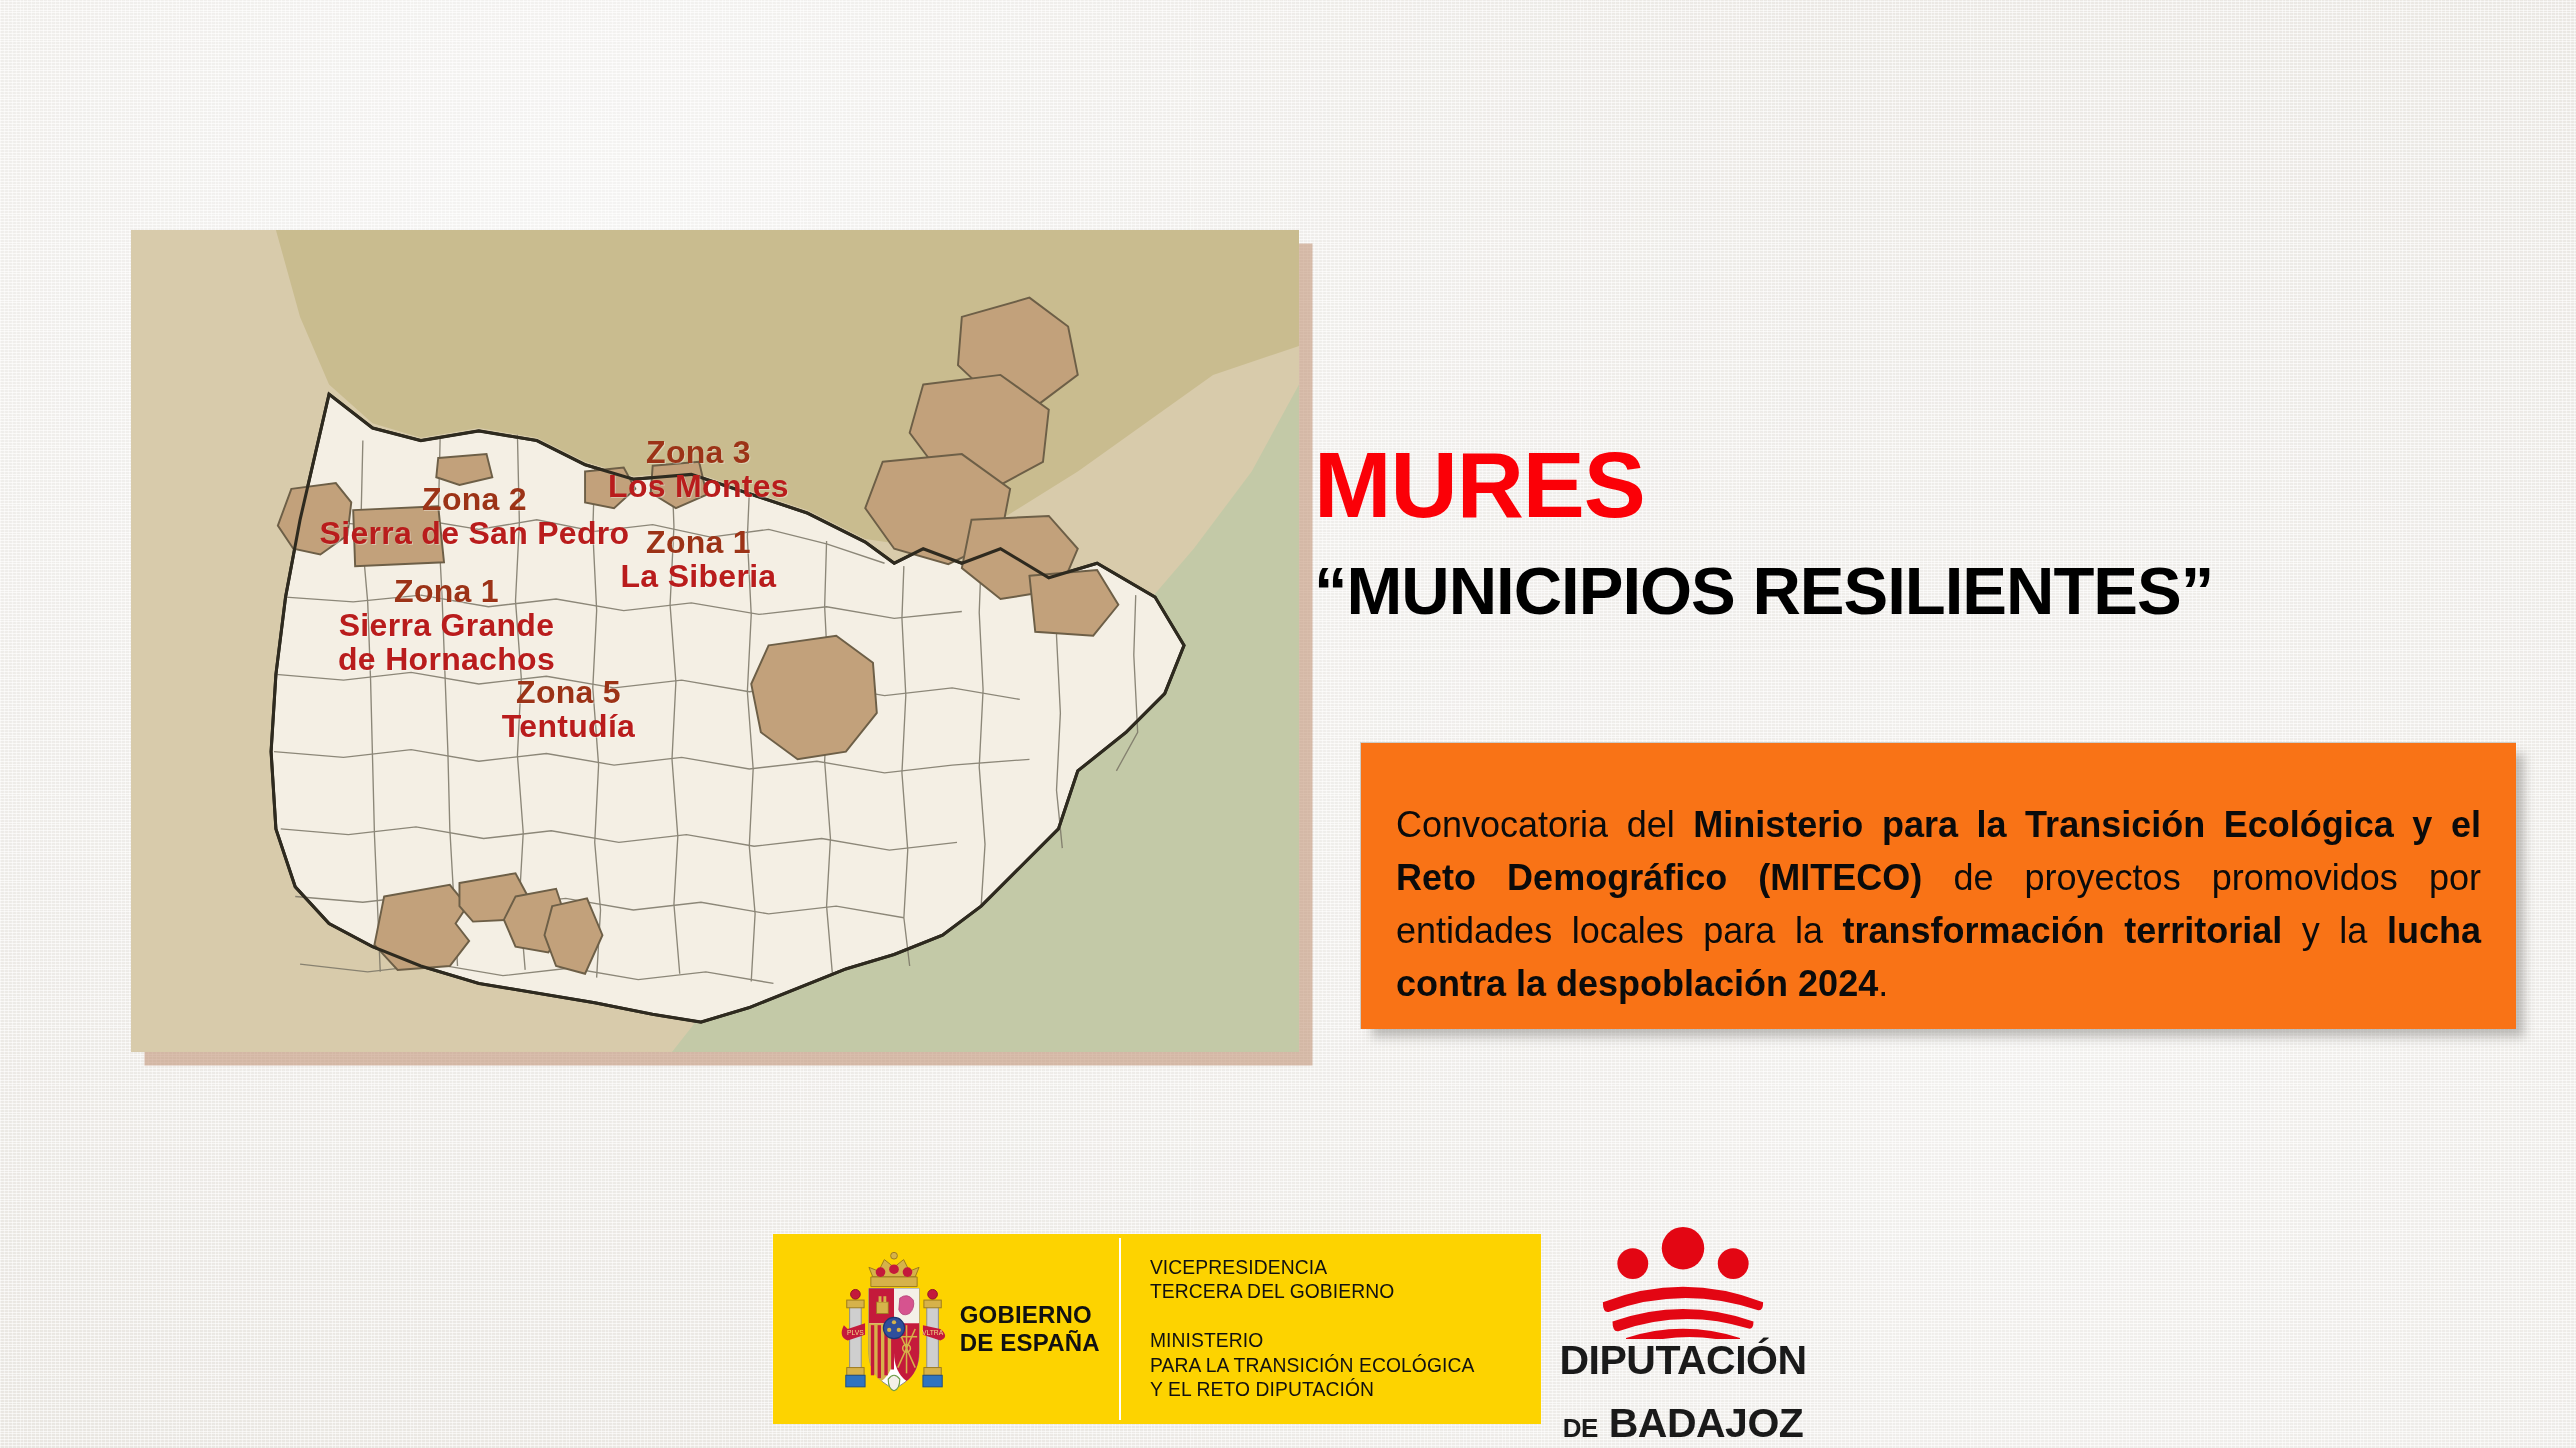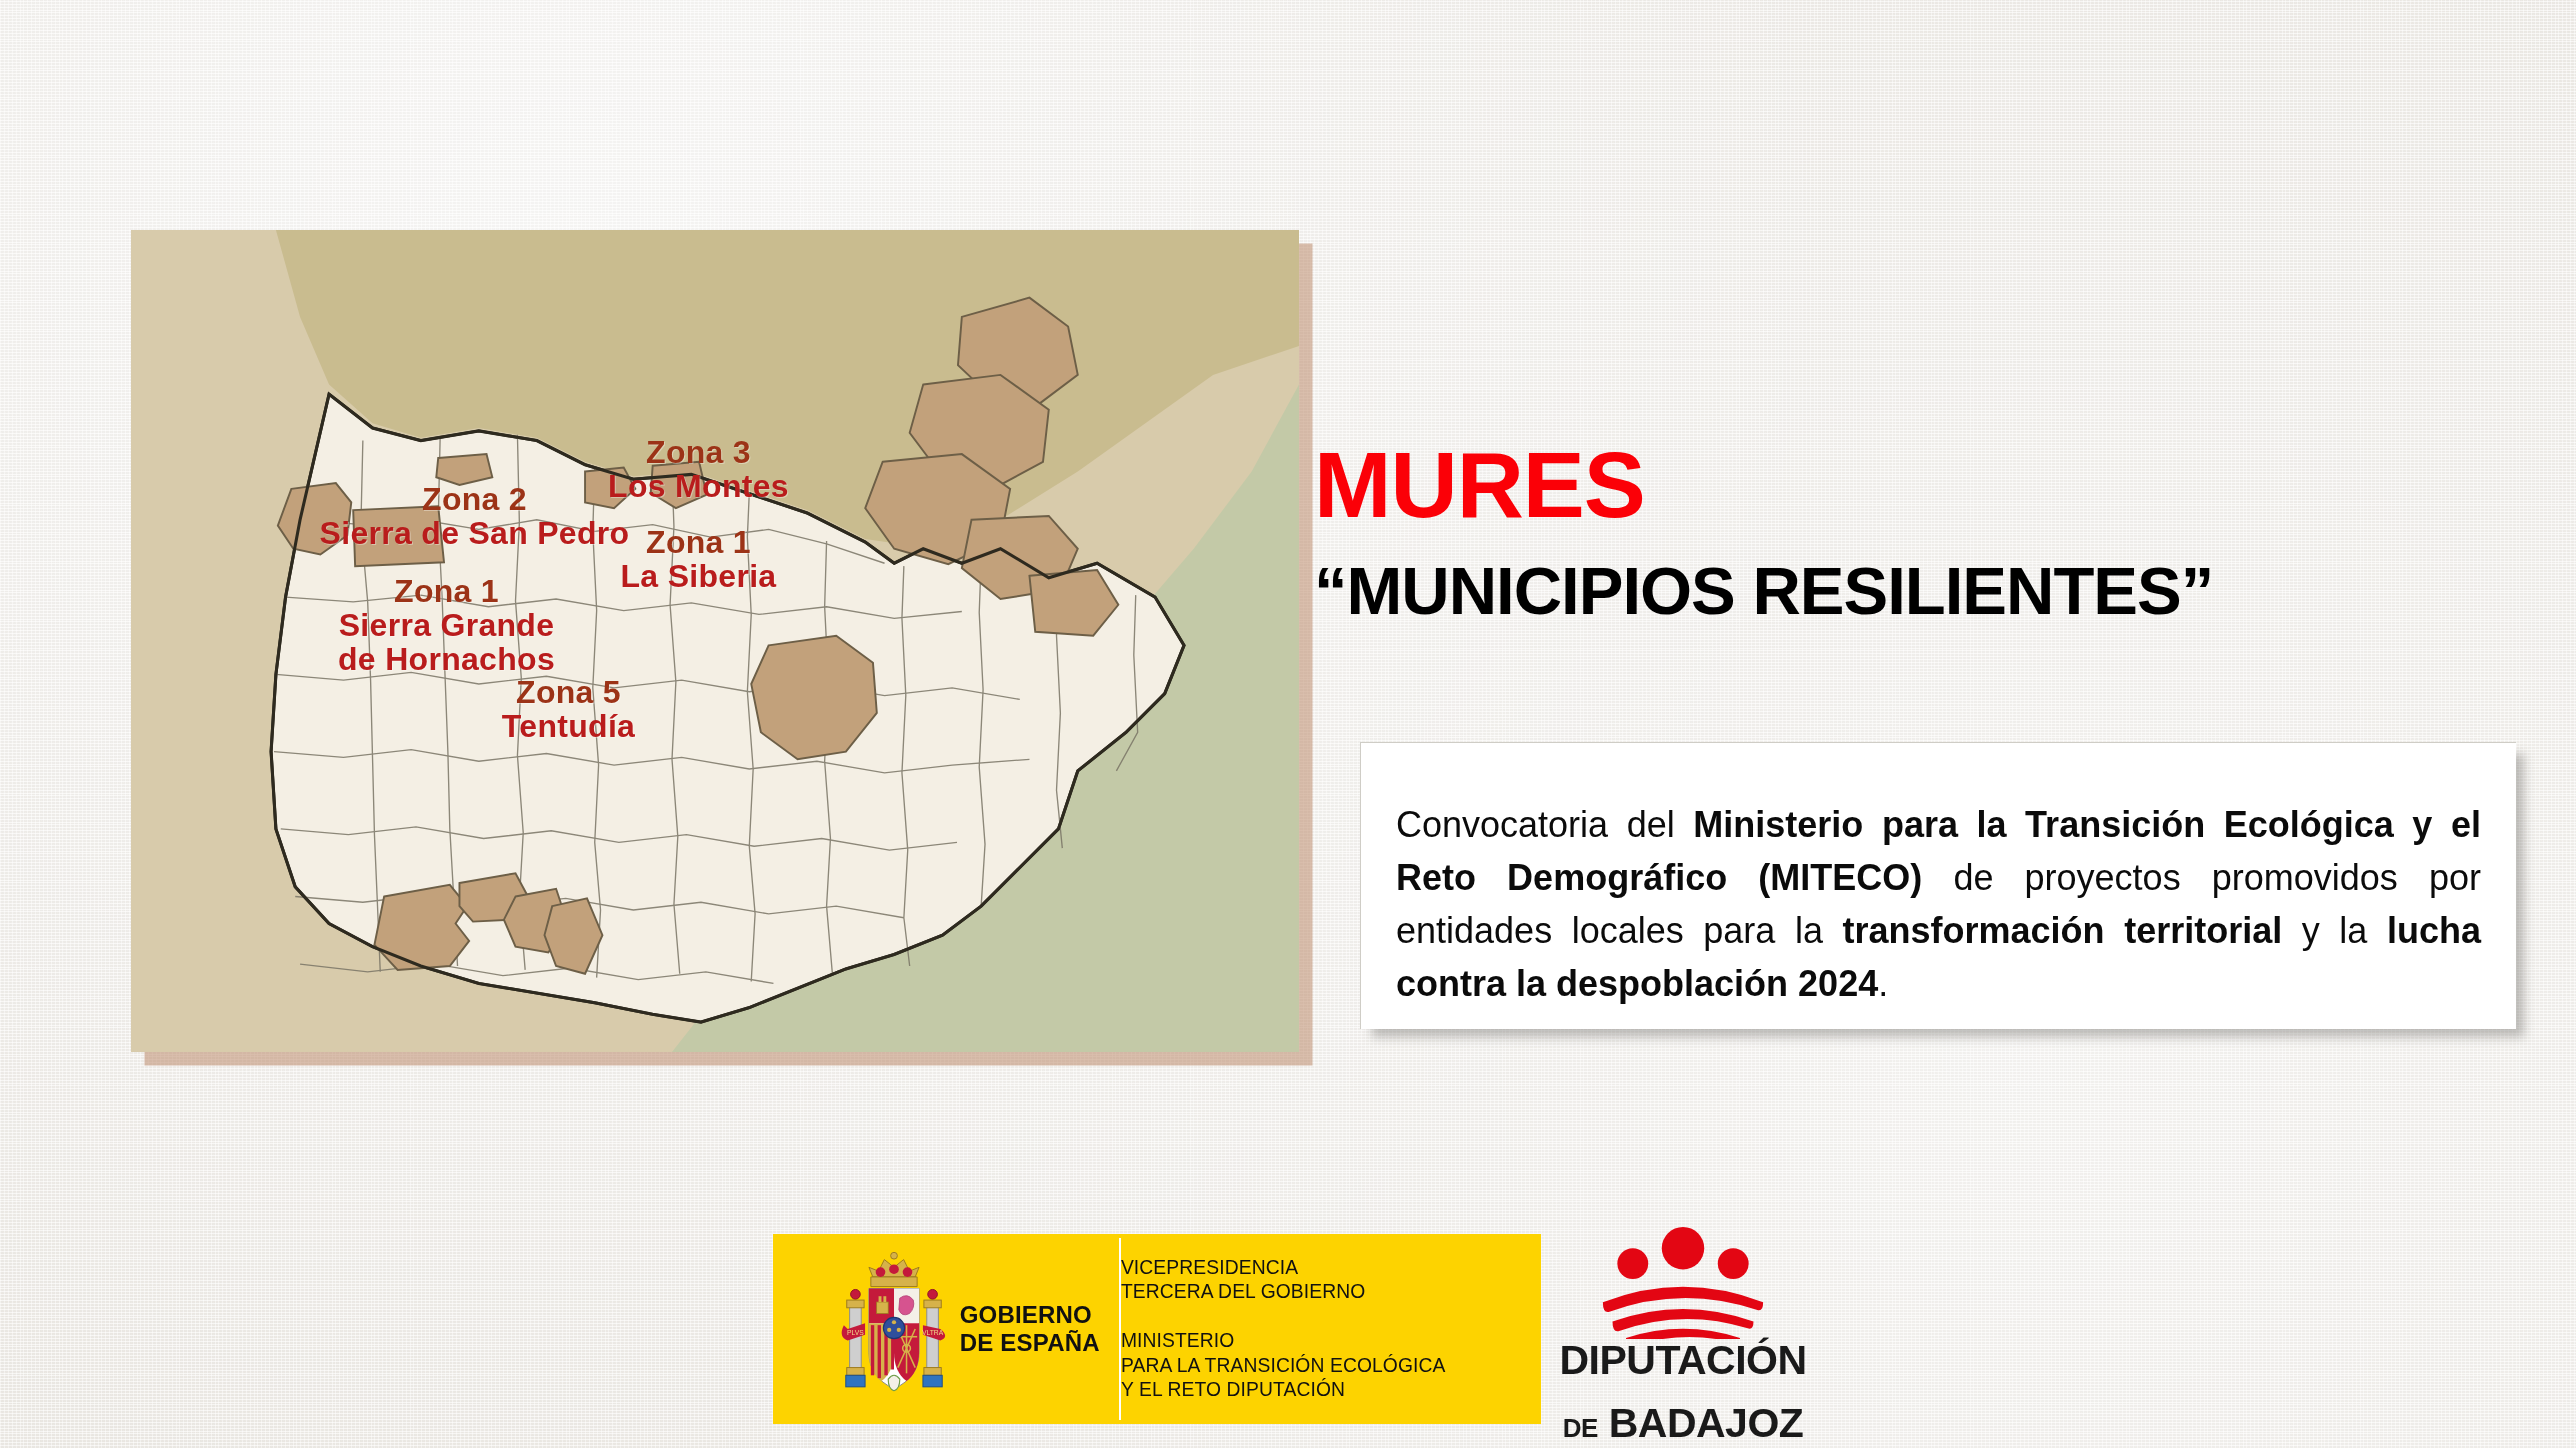--- a/index.html
+++ b/index.html
@@ -52,42 +52,42 @@
   }
   #subtitle{
     font-size:67px;font-weight:bold;color:#000;letter-spacing:-1px;line-height:1;
     margin:25px 0 0 0;
   }
 
   
   #callout-box{
     position:absolute;
     left:1360px;top:742px;width:1156px;height:287px;
-    background:#ffffff;
+    background:#f97316;
     box-sizing:border-box;
     padding:56px 35px 0 35px;
     box-shadow:9.7px 9.7px 9.7px -1.9px rgba(120,118,112,.45);
     border-left:1px solid #cfcdc6;
     border-top:1px solid #cfcdc6;
   }
   #callout-text{
     font-size:36px;line-height:1.47;color:#0b0b0b;
     text-align:justify;text-justify:inter-word;
     margin:0;
   }
   #callout-text b{font-weight:bold;}
 
   
   #gob-logo{
     position:absolute;left:773px;top:1234px;width:768px;height:190px;
     background:#fdd300;display:flex;align-items:stretch;
   }
   #gob-left{width:346px;display:flex;align-items:center;gap:9.7px;padding-left:65px;box-sizing:border-box;}
   #gob-divider{width:1.9px;background:#ffffff;margin:3.9px 0;}
-  #gob-right{flex:1;display:flex;flex-direction:column;justify-content:center;box-sizing:border-box;gap:25px;}
+  #gob-right{flex:1;display:flex;flex-direction:column;justify-content:center;padding-left:29px;box-sizing:border-box;gap:25px;}
   .gob-name{
     font-size:24px;font-weight:bold;color:#111;line-height:1.18;letter-spacing:0.2px;
   }
   .gob-dept{font-size:19.3px;color:#111;line-height:1.25;letter-spacing:0.1px;}
   .gob-dept .l1{font-weight:normal;}
 
   #dip-logo{
     position:absolute;left:1543px;top:1225px;width:280px;height:203px;text-align:center;
   }
   #dip-mark{position:relative;height:114px;}

